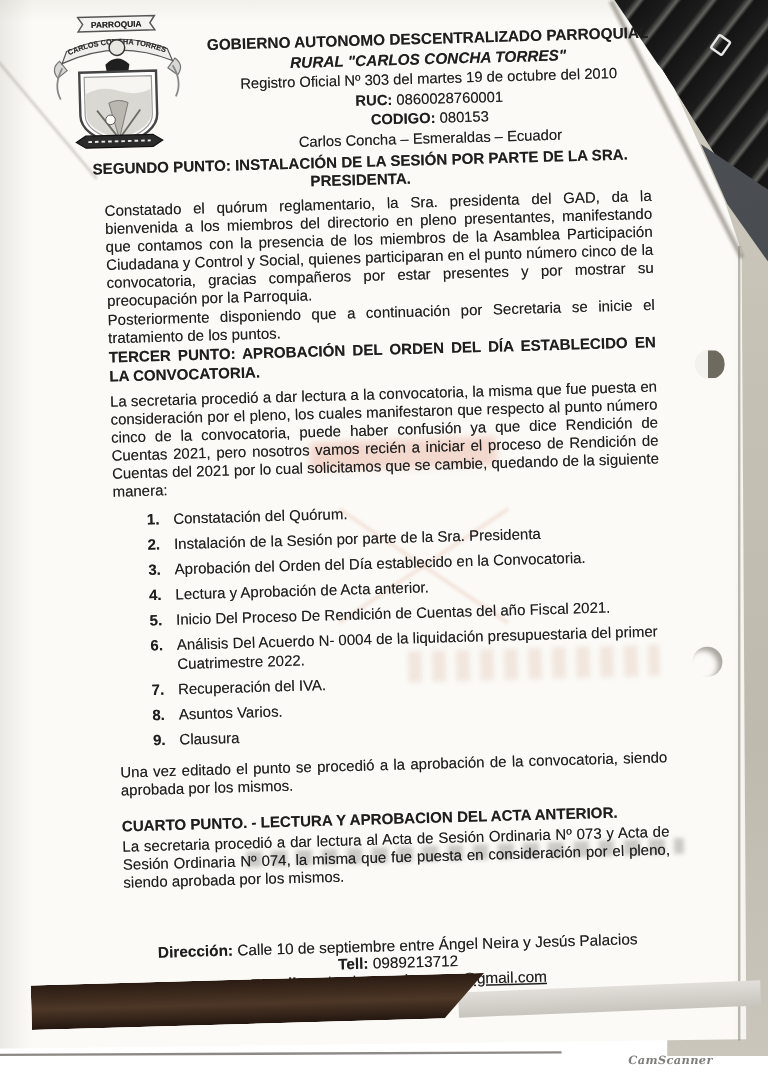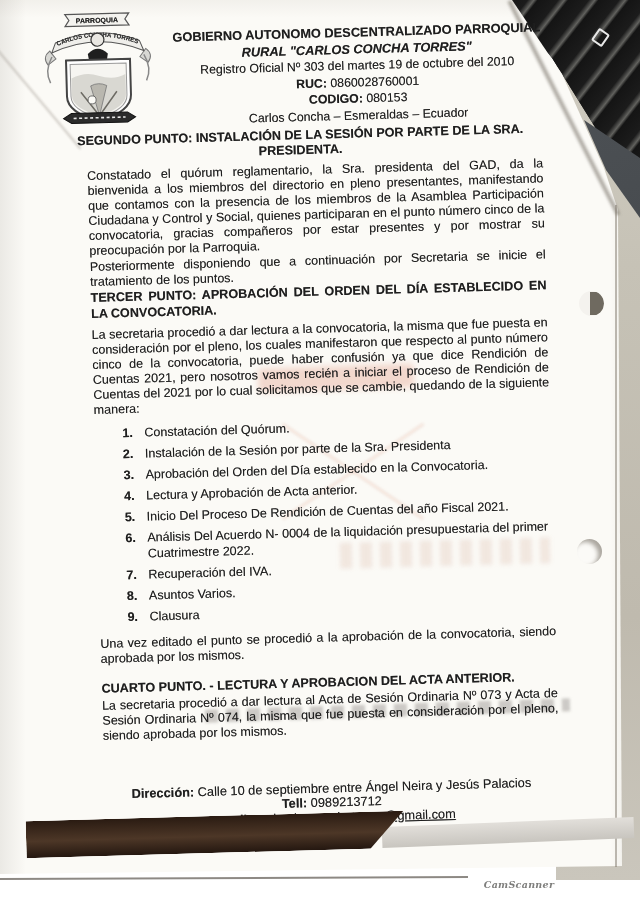--- a/index.html
+++ b/index.html
@@ -91,21 +91,21 @@
     position:absolute;left:26px;top:816px;width:378px;height:37px;
     background:linear-gradient(180deg,#2a1b12,#4d3727 55%,#241710);
     clip-path:polygon(0 0,100% 0,91% 100%,0 100%);
     transform:rotate(-1.6deg);
   }
   .paper-bottom-line{
     position:absolute;left:0;top:877px;width:468px;height:2px;
     background:rgba(80,74,66,.65);transform:rotate(-.25deg);
   }
   .camscanner{
-    position:absolute;right:46px;top:879px;width:150px;text-align:center;
+    position:absolute;right:46px;top:879px;width:150px;text-align:right;
     font-family:"DejaVu Serif", serif;font-style:italic;font-weight:700;
     font-size:9.5px;color:#7e7e7c;letter-spacing:.3px;
   }
   
   .content{
     position:absolute;left:52px;top:6px;width:512px;color:#1e1e1e;
     transform:rotate(-1.6deg);
     font-size:12.5px;line-height:15px;
     text-shadow:0 0 .4px rgba(30,30,30,.55);
   }

